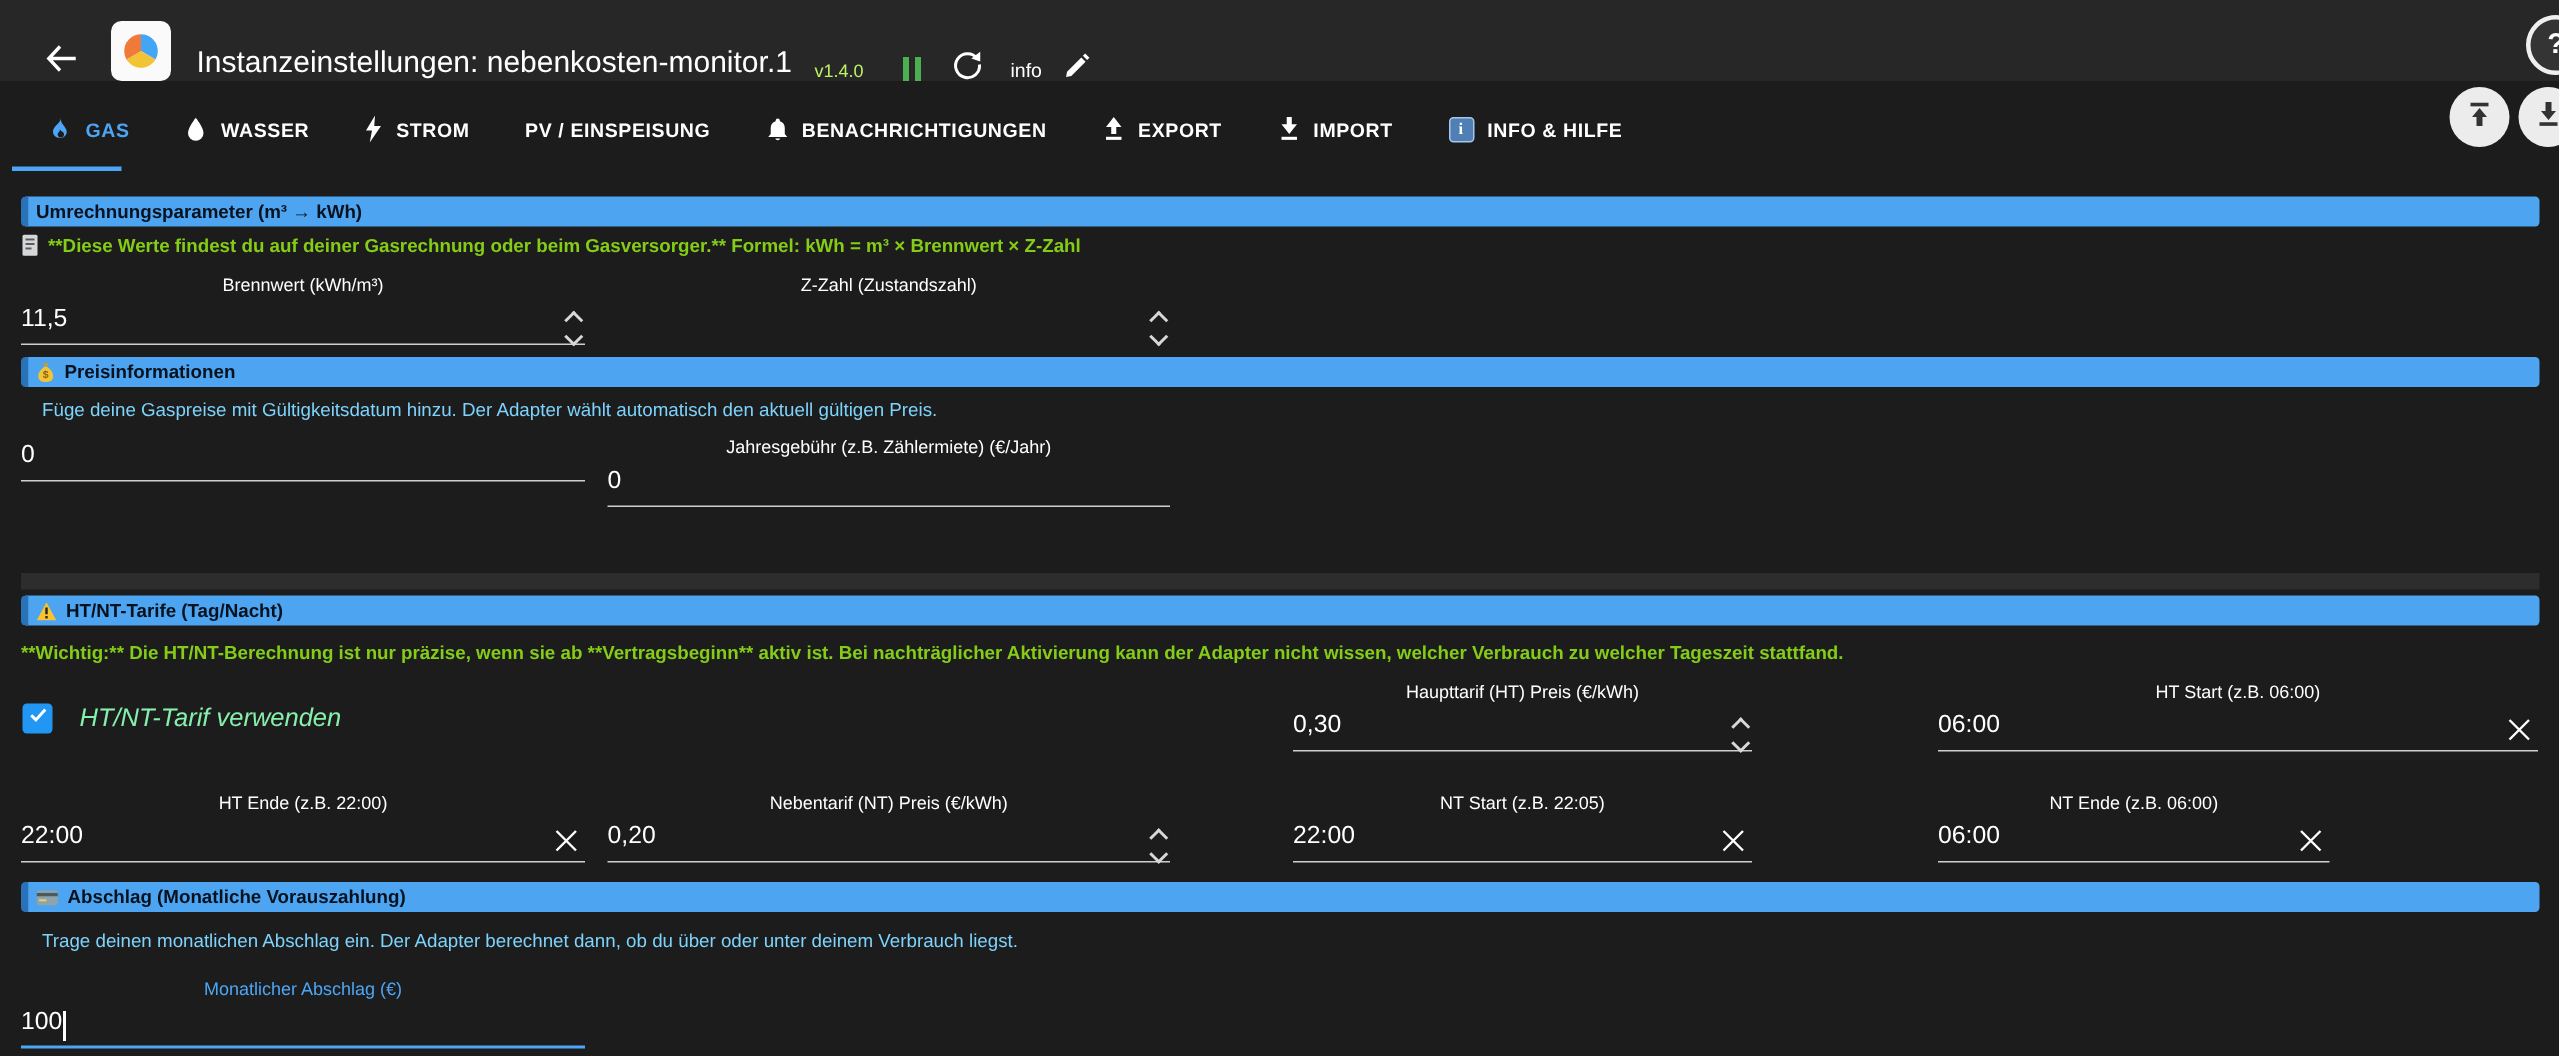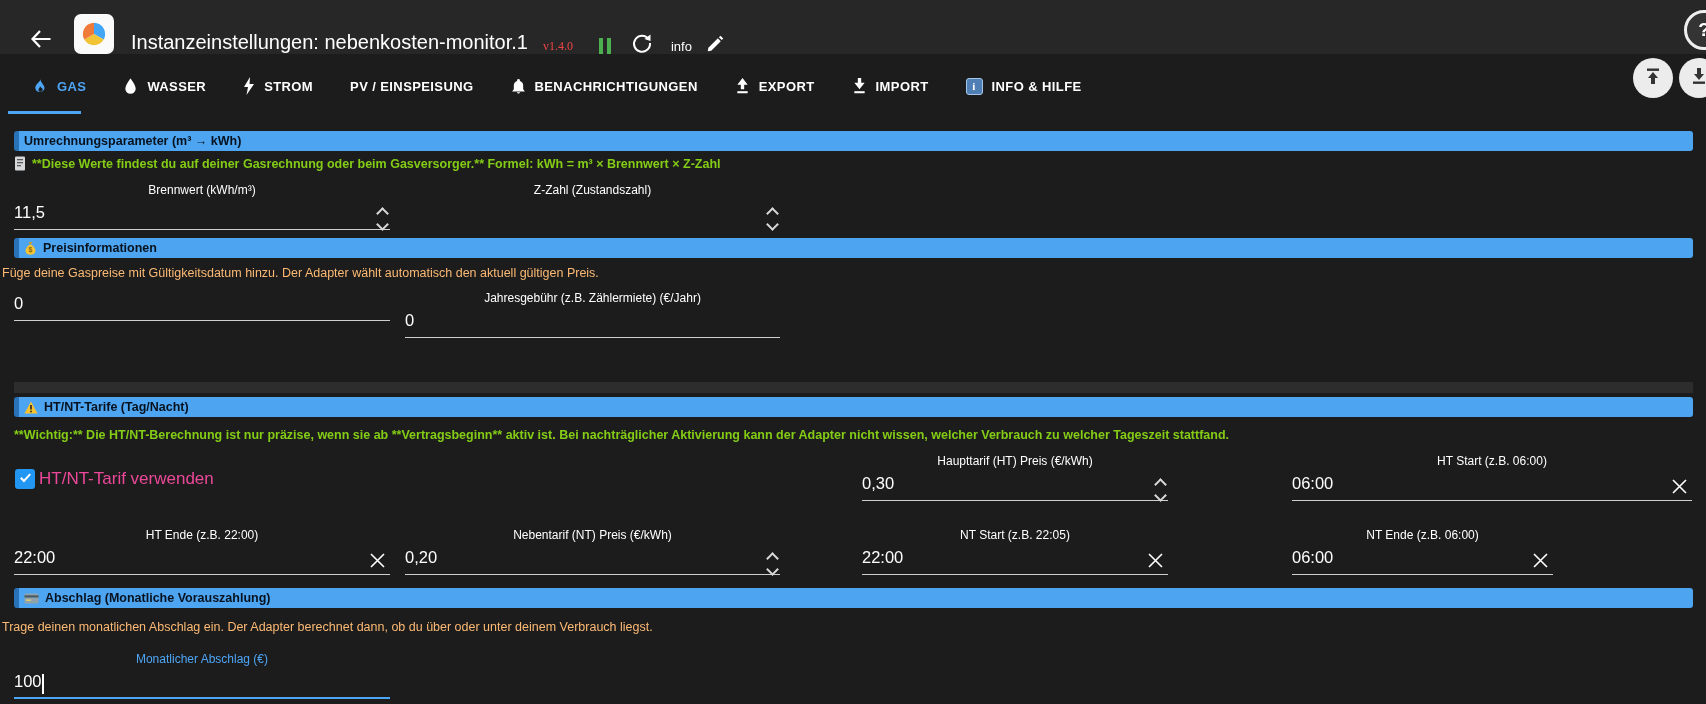--- a/index.html
+++ b/index.html
@@ -6,21 +6,21 @@
   .screen{position:relative;width:1706px;height:704px;background:#1c1c1c;overflow:hidden;
           font-family:"Liberation Sans",sans-serif;color:#fff;}
 
   
   .appbar{position:absolute;left:0;top:0;width:100%;height:54px;background:#272727;
           display:flex;align-items:flex-end;}
   .backbtn{margin-left:28px;width:26px;height:26px;display:flex;align-items:center;justify-content:center;cursor:pointer;}
   .applogo{margin-left:20px;width:40px;height:40px;background:#fafafa;border-radius:7px;
            display:flex;align-items:center;justify-content:center;}
   .apptitle{margin-left:17px;font-size:20px;color:#fff;white-space:nowrap;}
-  .appversion{margin-left:15px;font-size:12px;color:#ef4444;font-family:Liberation Serif, serif;}
+  .appversion{margin-left:15px;font-size:12px;color:#bef264;}
   .pausebtn{margin-left:26px;display:flex;gap:4px;cursor:pointer;}
   .pausebtn i{display:block;width:4px;height:16px;background:#4caf50;}
   .refreshbtn{margin-left:20px;width:22px;height:22px;cursor:pointer;}
   .infobtn{margin-left:18px;font-size:13px;color:#fff;cursor:pointer;}
   .editbtn{margin-left:14px;width:20px;height:20px;cursor:pointer;}
   .helpfab{position:absolute;left:1684px;top:10px;width:40px;height:40px;border-radius:50%;
            background:#343434;border:3px solid #efefef;box-sizing:border-box;color:#fff;
            font-size:19px;font-weight:bold;display:flex;align-items:center;justify-content:center;cursor:pointer;}
 
   
@@ -38,21 +38,21 @@
   .fab.up{left:1633px;} .fab.down{left:1679px;}
 
   
   .banner{position:absolute;left:14px;right:13px;height:20px;background:#4da4f0;
           border-left:5px solid #2a72b8;border-radius:3px;display:flex;align-items:center;
           gap:6px;padding-left:5px;color:#07121e;font-weight:bold;font-size:12.5px;white-space:nowrap;}
 
   
   .note{position:absolute;left:14px;font-size:12.5px;font-weight:bold;color:#84cc16;white-space:nowrap;
         display:flex;align-items:center;gap:6px;}
-  .desc{position:absolute;left:2px;font-size:12.5px;color:#fdba74;white-space:nowrap;}
+  .desc{position:absolute;left:28px;font-size:12.5px;color:#7dd3fc;white-space:nowrap;}
   .divbar{position:absolute;left:14px;right:13px;top:382px;height:11px;background:#2d2d2d;}
 
   
   .field{position:absolute;}
   .field .flabel{display:block;font-size:12px;color:#fff;line-height:14px;margin-bottom:3px;white-space:nowrap;text-align:center;}
   .field input{width:100%;box-sizing:border-box;background:transparent;border:none;outline:none;
                border-bottom:1px solid #cfcfcf;color:#fff;font-size:16.5px;font-family:inherit;
                padding:3px 22px 7px 0;}
   .field.focused .flabel{color:#4da5f5;}
   .field.focused input{border-bottom:2px solid #4da5f5;padding-bottom:6px;}
@@ -60,21 +60,21 @@
   .chev{width:7px;height:7px;border:solid #d8d8d8;border-width:2px 2px 0 0;}
   .chev.up{transform:rotate(-45deg);}
   .chev.dn{transform:rotate(135deg);margin-top:-2px;}
   .clearx{position:absolute;right:4px;top:24px;width:17px;height:17px;cursor:pointer;}
   .caret{position:absolute;left:28px;top:22px;width:2px;height:20px;background:#fff;}
 
   
   .cbrow{position:absolute;left:15px;top:469px;display:flex;align-items:center;cursor:pointer;}
   .checkbox{width:20px;height:20px;border-radius:3px;background:#2196f3;display:flex;
             align-items:center;justify-content:center;}
-  .cblabel{margin-left:4px;font-size:17px;color:#ec4899;white-space:nowrap;}
+  .cblabel{margin-left:18px;font-size:17px;color:#86efac;white-space:nowrap;font-style:italic;}
 
   
   .micon{display:inline-flex;align-items:center;justify-content:center;}
 </style>
 </head>
 <body>
 
 <div class="screen">
 
   <div class="appbar">

